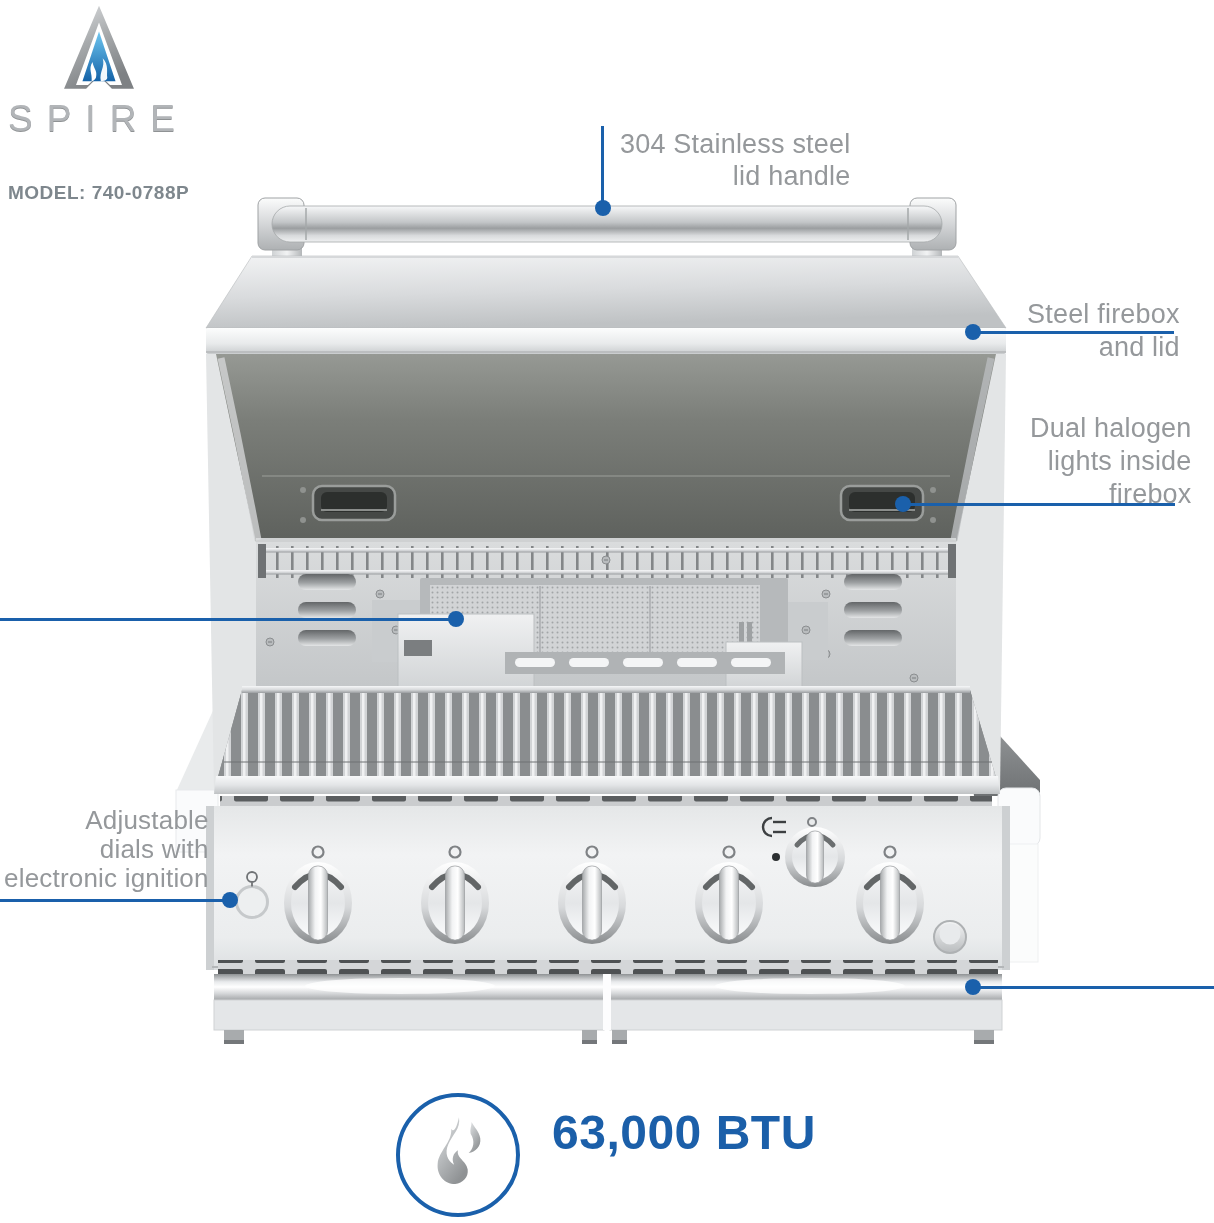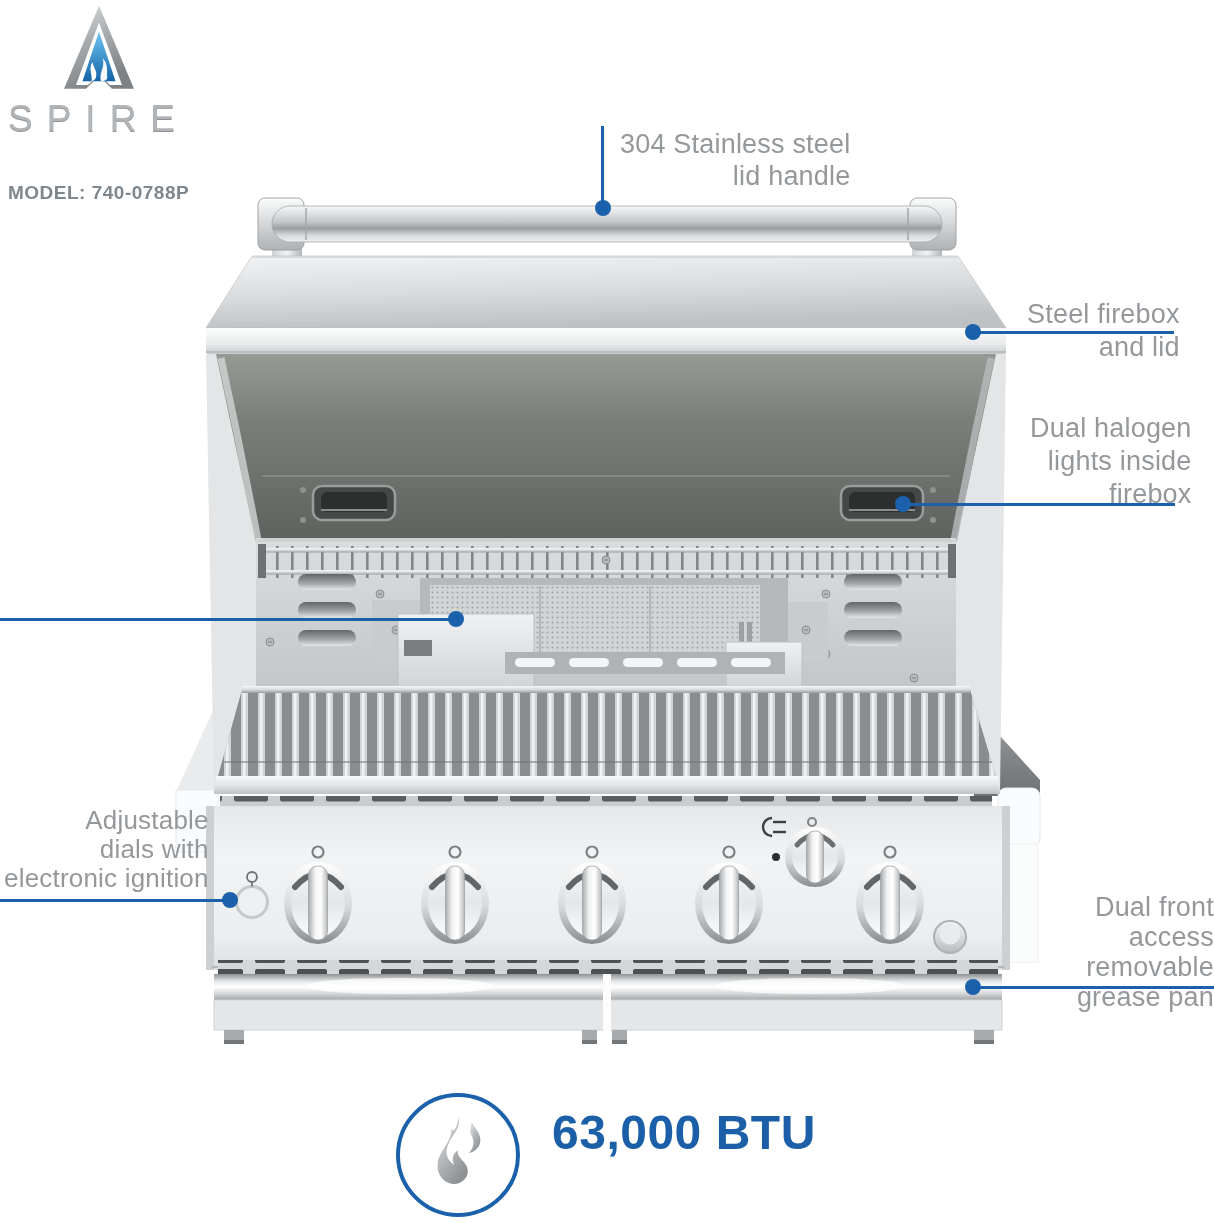--- a/index.html
+++ b/index.html
@@ -403,23 +403,20 @@
   <div class="callout-dot" style="left:448px;top:611px;"></div>
 
   <div class="callout-line" style="left:0px;top:899px;width:230px;height:3px;"></div>
   <div class="callout-dot" style="left:222px;top:892px;"></div>
   <div class="callout-label sm" style="left:4px;top:806px;">Adjustable
 dials with
 electronic ignition</div>
 
   <div class="callout-line" style="left:973px;top:986px;width:241px;height:3px;"></div>
   <div class="callout-dot" style="left:965px;top:979px;"></div>
-  <div class="callout-label lh30" style="left:1015px;top:892px;">Dual front access
-removable
-grease pan</div>
 
   <div class="badge-circle">
     <svg width="62" height="78" viewBox="0 0 64 80">
       <path d="M33 1 C35 13 26 19 22 29 C18 38 21 46 28 50 C25 44 27 38 32 35 C30 43 41 46 42 55 C43 63 37 69 29 70 C18 70 10 61 11 49 C12 36 26 27 25 13 C28 18 31 10 33 1 Z" fill="url(#silverFlame)"></path>
       <path d="M45 18 C50 26 48 33 43 38 C50 37 56 31 55 23 C54 16 49 12 46 6 C46 10 44 14 45 18 Z" fill="url(#silverFlame)"></path>
     </svg>
   </div>
   <div class="btu-value">63,000 BTU</div>
 
 </div>

